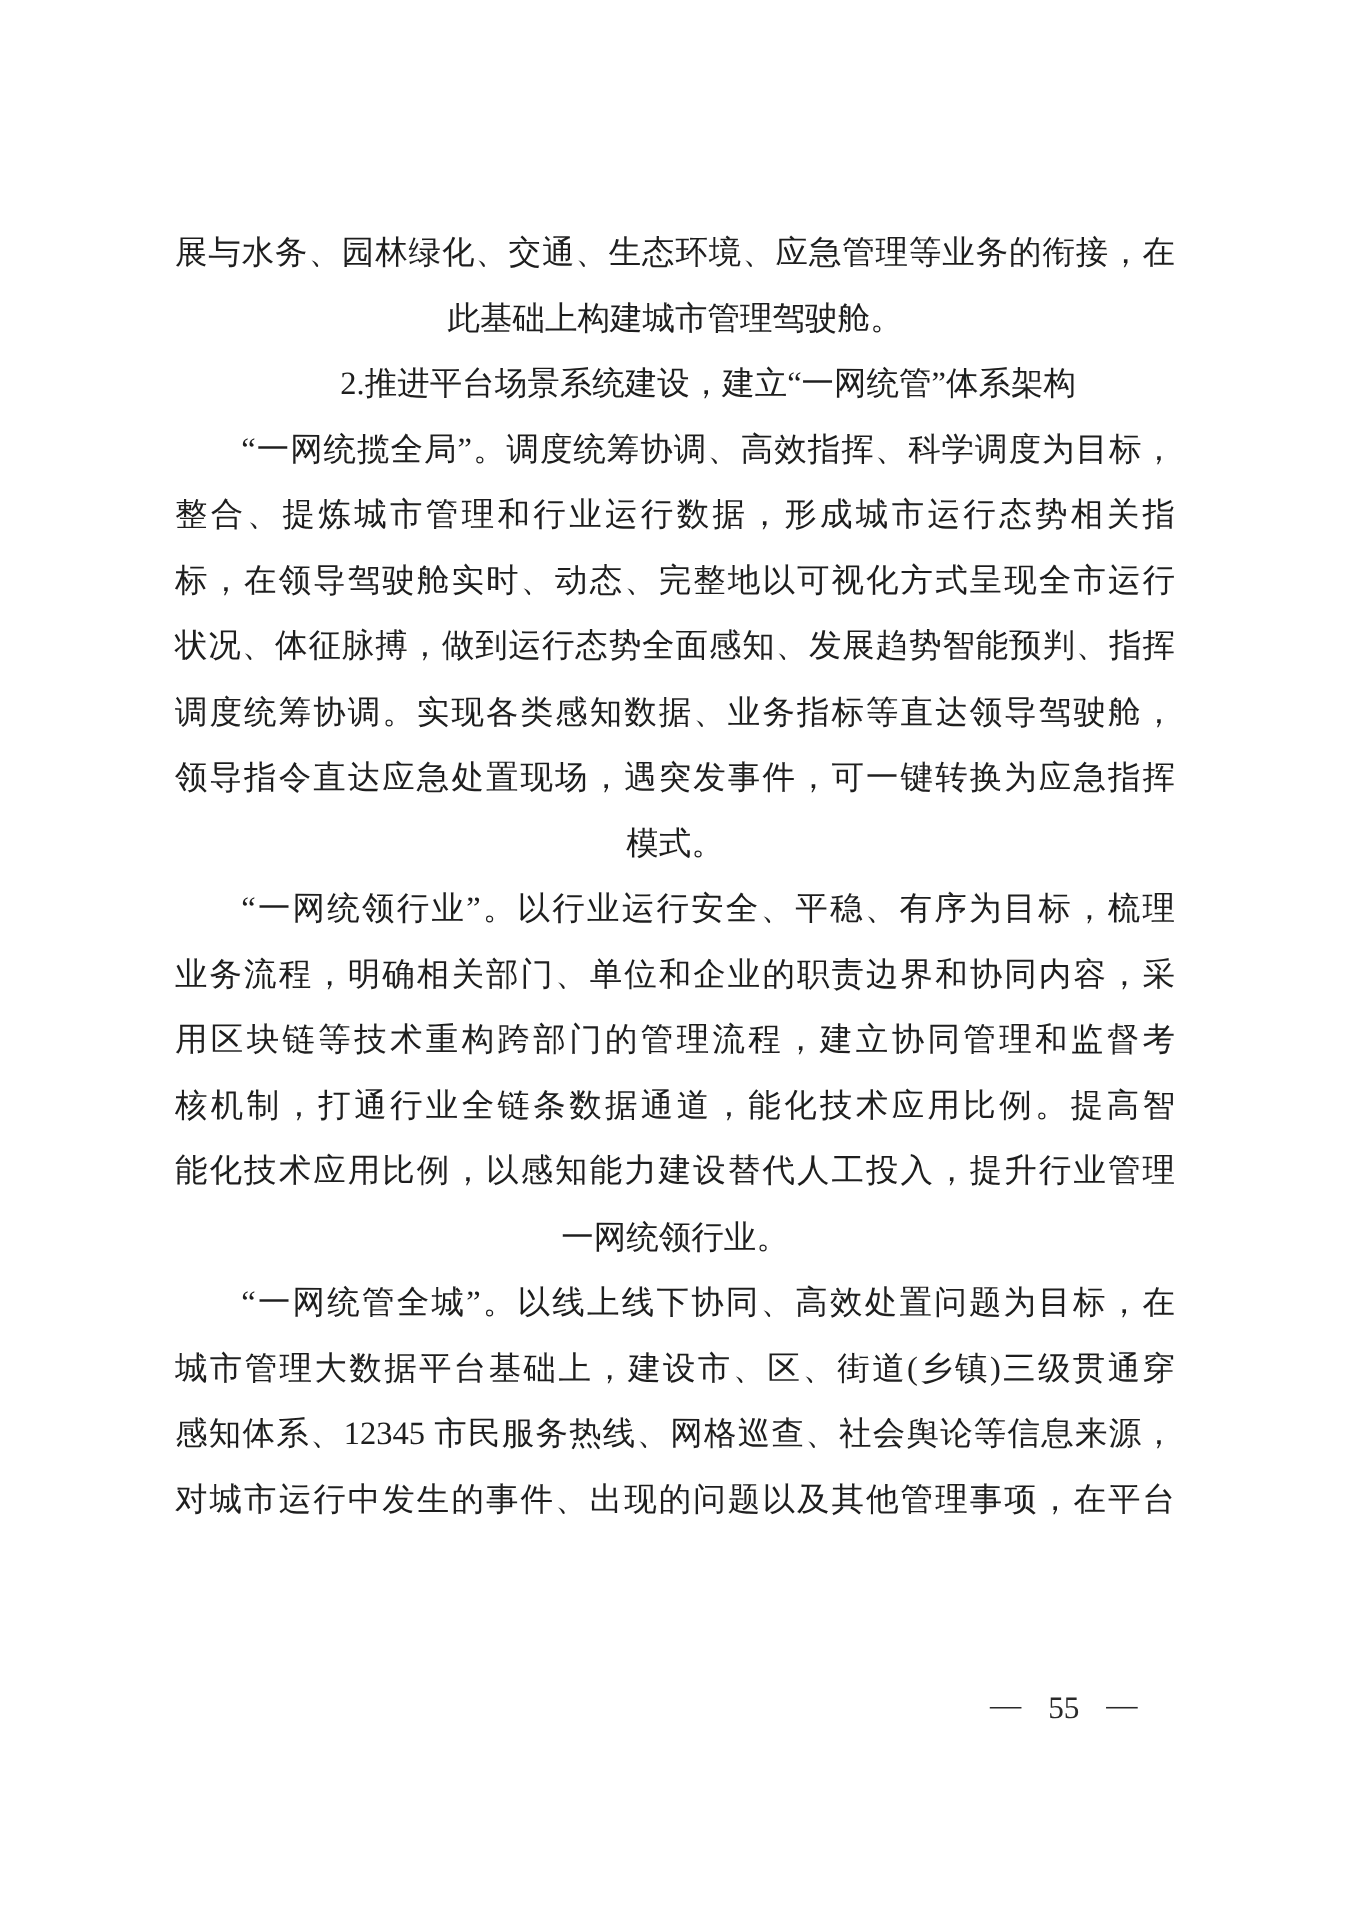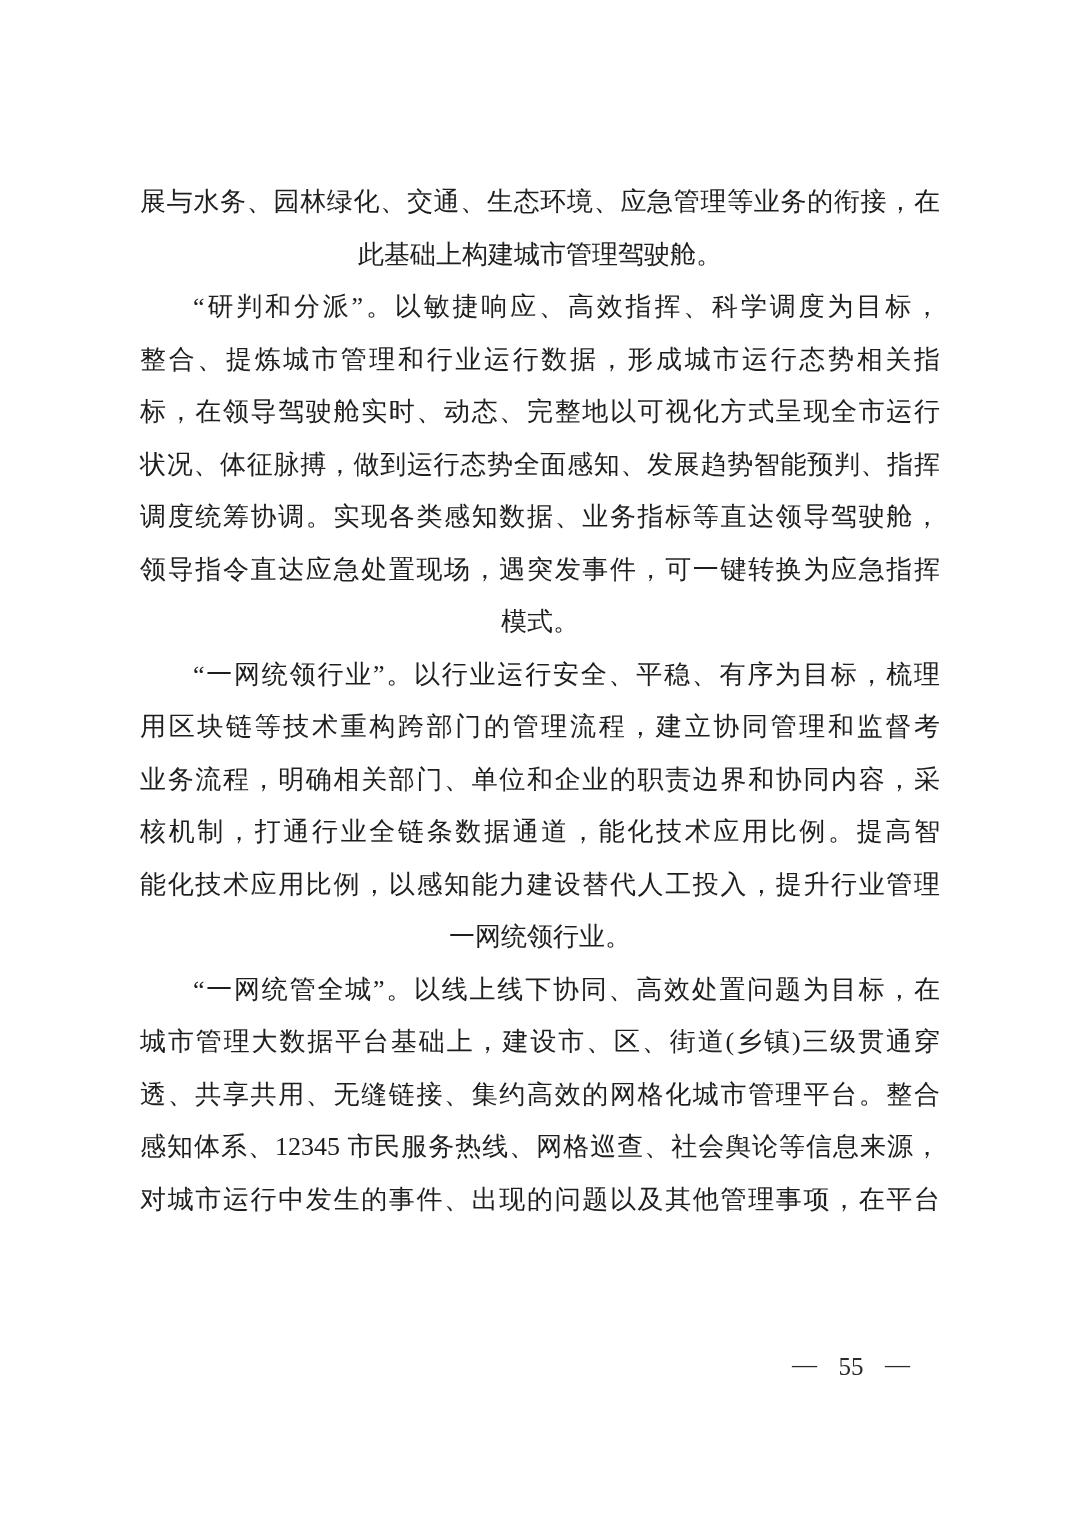--- a/index.html
+++ b/index.html
@@ -62,36 +62,36 @@
   }
 </style>
 </head>
 <body>
 
 <div class="page">
 
   <div class="text-block" id="text-block">
       <div class="line justify">展与水务、园林绿化、交通、生态环境、应急管理等业务的衔接，在</div>
       <div class="line">此基础上构建城市管理驾驶舱。</div>
-      <div class="line justify indent">“研判和分派”。以敏捷响应、高效指挥、科学调度为目标，</div>
+      <div class="line indent">2.推进平台场景系统建设，建立“一网统管”体系架构</div>
+      <div class="line justify indent">“一网统揽全局”。调度统筹协调、高效指挥、科学调度为目标，</div>
       <div class="line justify">整合、提炼城市管理和行业运行数据，形成城市运行态势相关指</div>
       <div class="line justify">标，在领导驾驶舱实时、动态、完整地以可视化方式呈现全市运行</div>
       <div class="line justify">状况、体征脉搏，做到运行态势全面感知、发展趋势智能预判、指挥</div>
       <div class="line justify">调度统筹协调。实现各类感知数据、业务指标等直达领导驾驶舱，</div>
       <div class="line justify">领导指令直达应急处置现场，遇突发事件，可一键转换为应急指挥</div>
       <div class="line">模式。</div>
       <div class="line justify indent">“一网统领行业”。以行业运行安全、平稳、有序为目标，梳理</div>
+      <div class="line justify">业务流程，明确相关部门、单位和企业的职责边界和协同内容，采</div>
       <div class="line justify">用区块链等技术重构跨部门的管理流程，建立协同管理和监督考</div>
-      <div class="line justify">业务流程，明确相关部门、单位和企业的职责边界和协同内容，采</div>
       <div class="line justify">核机制，打通行业全链条数据通道，能化技术应用比例。提高智</div>
       <div class="line justify">能化技术应用比例，以感知能力建设替代人工投入，提升行业管理</div>
       <div class="line">一网统领行业。</div>
       <div class="line justify indent">“一网统管全城”。以线上线下协同、高效处置问题为目标，在</div>
       <div class="line justify">城市管理大数据平台基础上，建设市、区、街道(乡镇)三级贯通穿</div>
-      <div class="line justify">透、共享共用、无缝链接、集约高效的网格化城市管理平台。整合</div>
       <div class="line justify">感知体系、12345 市民服务热线、网格巡查、社会舆论等信息来源，</div>
       <div class="line justify">对城市运行中发生的事件、出现的问题以及其他管理事项，在平台</div>
     </div>
 
   <div class="footer">
     <span class="dash">—</span>
     <span class="num">55</span>
     <span class="dash">—</span>
   </div>
 

